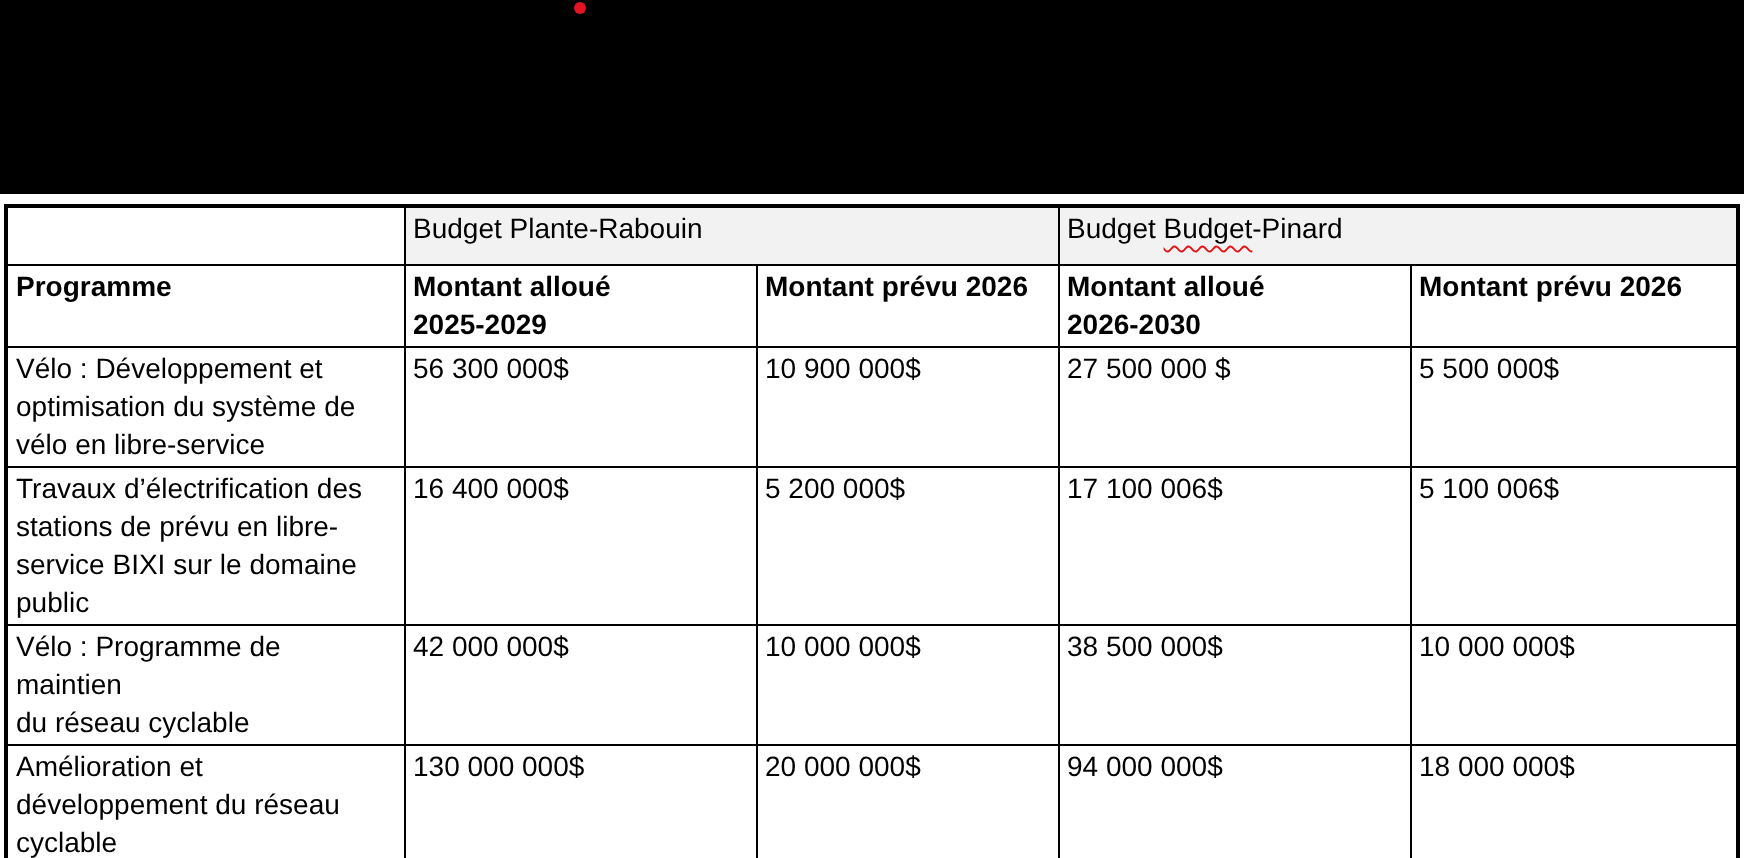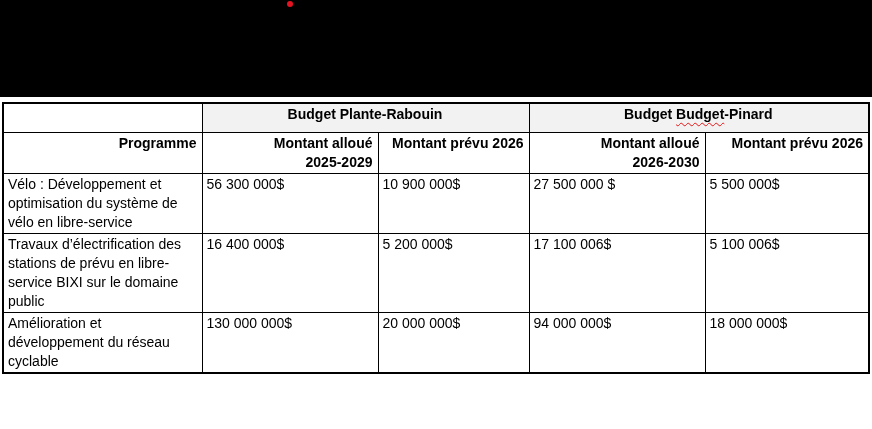--- a/index.html
+++ b/index.html
@@ -31,29 +31,28 @@
     line-height:19px;
   }
   table.budget td, table.budget th{
     border:1px solid #000;
     vertical-align:top;
     padding:1px 5px 1px 4px;
     overflow:hidden;
   }
   .band-row td{
     background:#f2f2f2;
-    text-align:center;
-    font-weight:bold;
+    font-weight:normal;
     vertical-align:middle;
     padding:2px 4px;
   }
   .band-row td.corner{background:#ffffff;}
   th{
     font-weight:bold;
-    text-align:right;
+    text-align:left;
     white-space:pre-line;
   }
   td.prog{white-space:pre-line;}
   td.num{white-space:nowrap;}
   .misspelled{
     text-decoration:underline;
     text-decoration-style:wavy;
     text-decoration-color:#e41414;
     text-decoration-thickness:1px;
     text-underline-offset:3px;
@@ -108,20 +107,28 @@
       <td class="prog">Travaux d’électrification des
 stations de prévu en libre-
 service BIXI sur le domaine
 public</td>
       <td class="num">16 400 000$</td>
       <td class="num">5 200 000$</td>
       <td class="num">17 100 006$</td>
       <td class="num">5 100 006$</td>
     </tr>
 
+    <tr style="height:36px">
+      <td class="prog">Vélo : Programme de maintien
+du réseau cyclable</td>
+      <td class="num">42 000 000$</td>
+      <td class="num">10 000 000$</td>
+      <td class="num">38 500 000$</td>
+      <td class="num">10 000 000$</td>
+    </tr>
 
     <tr style="height:57px">
       <td class="prog">Amélioration et
 développement du réseau
 cyclable</td>
       <td class="num">130 000 000$</td>
       <td class="num">20 000 000$</td>
       <td class="num">94 000 000$</td>
       <td class="num">18 000 000$</td>
     </tr>

